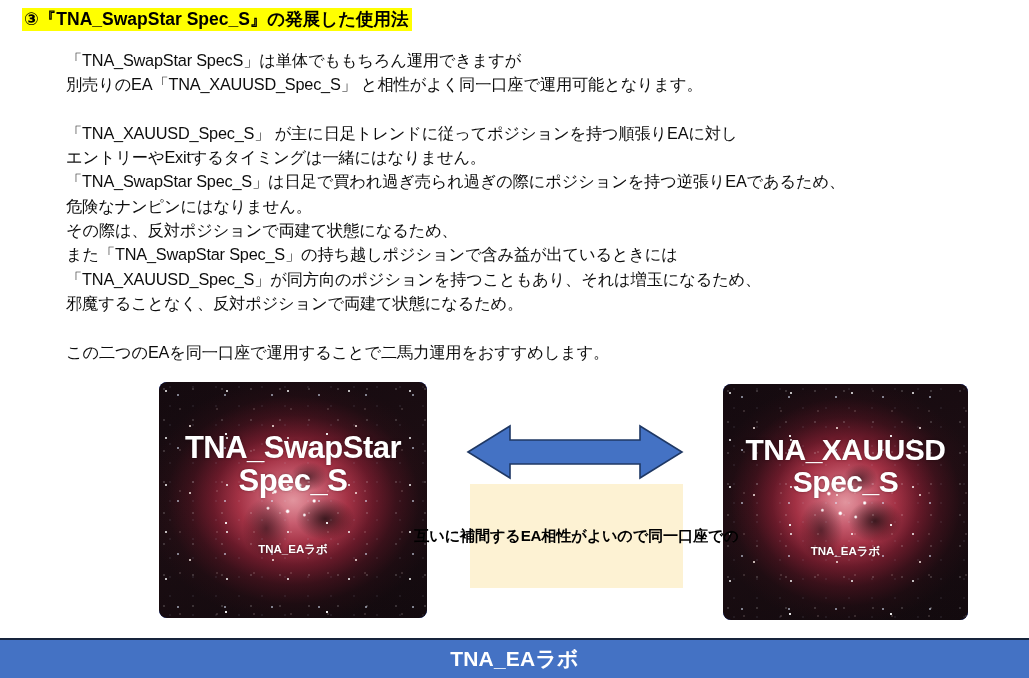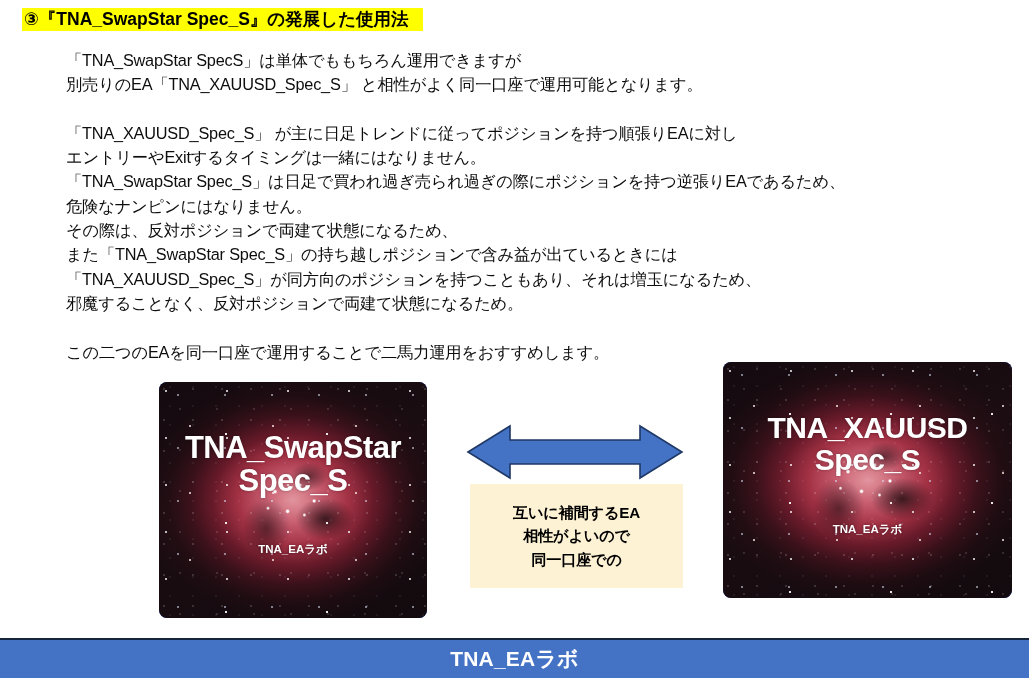--- a/index.html
+++ b/index.html
@@ -30,21 +30,21 @@
     height: 24px;
     line-height: 24px;
     white-space: nowrap;
   }
   .title-text {
     background: #FFFF00;
     color: #000000;
     font-size: 17.5px;
     font-weight: bold;
     letter-spacing: 0px;
-    padding: 1px 14px 2px 2px;
+    padding: 1px 3px 2px 2px;
     font-family: "Liberation Sans", "DejaVu Sans", sans-serif;
   }
 
   
   .body-block {
     position: absolute;
     left: 22px;
     top: 48px;
     width: 990px;
     color: #0d0d0d;
@@ -70,22 +70,22 @@
     border-radius: 8px;
   }
   .neb-left {
     left: 159px;
     top: 382px;
     width: 268px;
     height: 236px;
   }
   .neb-right {
     left: 723px;
-    top: 362px;
-    width: 289px;
+    top: 384px;
+    width: 245px;
     height: 236px;
   }
 
   
   .neb-sky {
     position: absolute;
     inset: 0;
     background:
       radial-gradient(ellipse 62% 58% at 50% 50%,
           rgba(232,150,160,0.92) 0%,
@@ -194,21 +194,21 @@
 
   
   .callout {
     position: absolute;
     left: 470px;
     top: 484px;
     width: 213px;
     height: 104px;
     background: #FDF2D3;
     display: flex;
-    flex-direction: column;
+    flex-direction: row;
     align-items: center;
     justify-content: center;
   }
   .callout-line {
     color: #000000;
     font-size: 15.2px;
     font-weight: bold;
     line-height: 23.5px;
     white-space: nowrap;
     letter-spacing: -0.2px;

